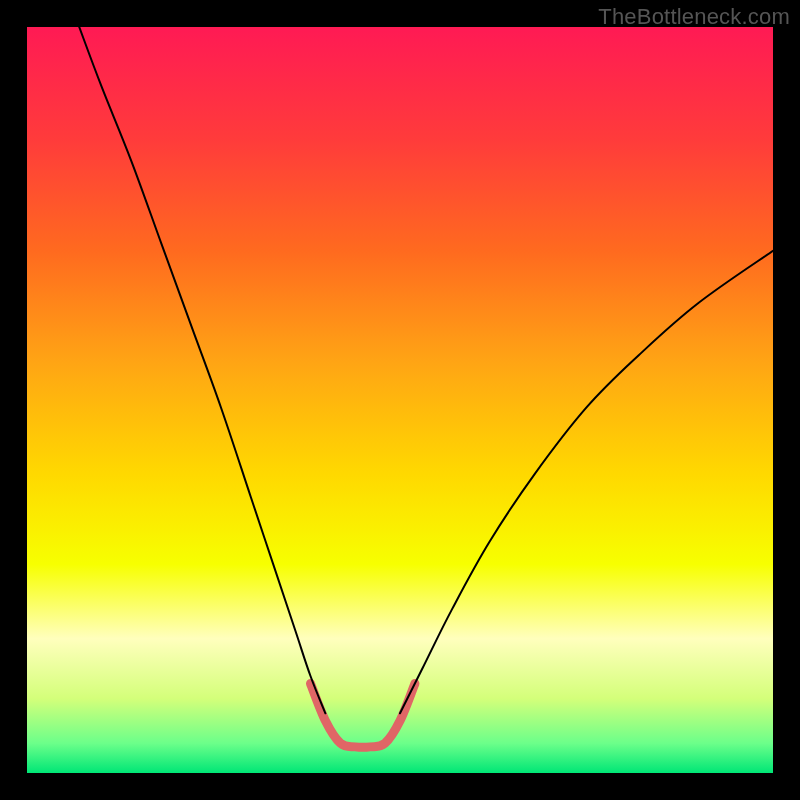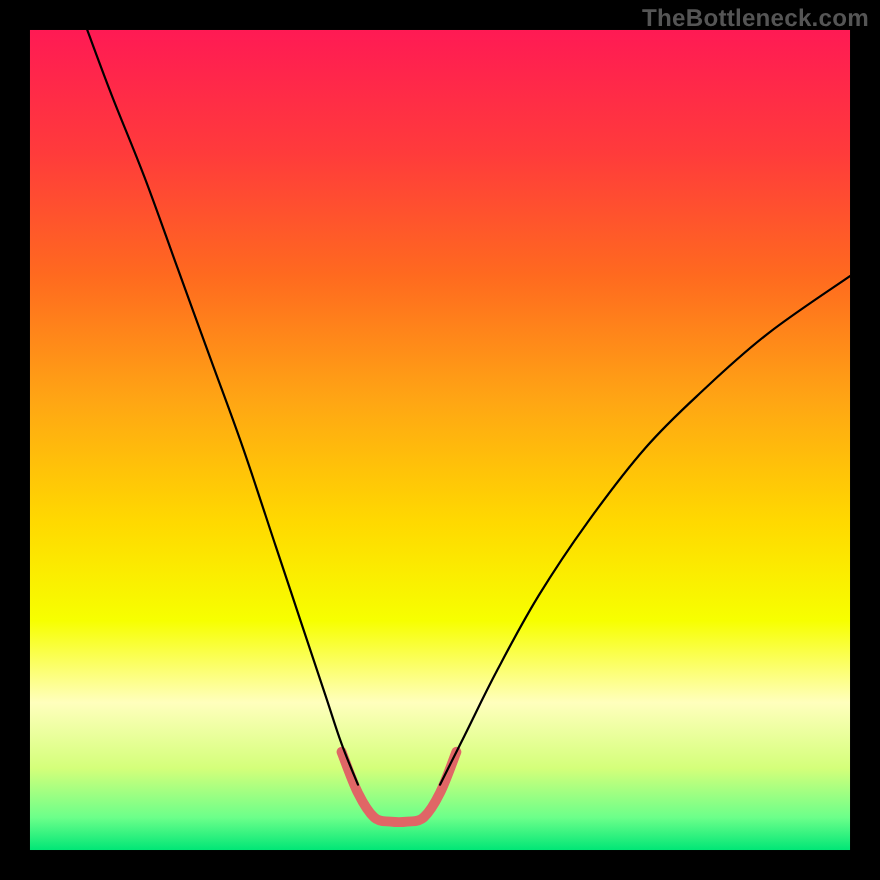--- a/index.html
+++ b/index.html
@@ -26,21 +26,21 @@
     width: 746px;
     height: 746px;
     overflow: hidden;
   }
   .watermark {
     position: absolute;
     top: 4px;
     right: 10px;
     color: #555;
     font-size: 22px;
-    font-weight: 700;
+    font-weight: 400;
     letter-spacing: 0.2px;
   }
   svg {
     display: block;
   }
 </style>
 </head>
 <body>
 
 <div class="frame">

